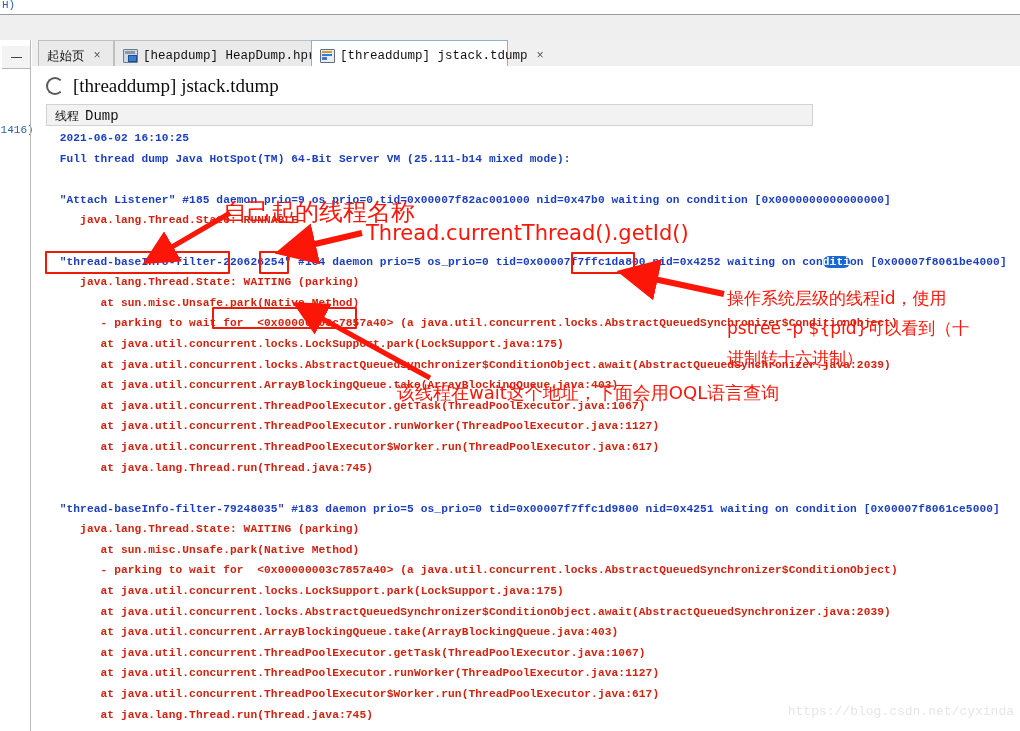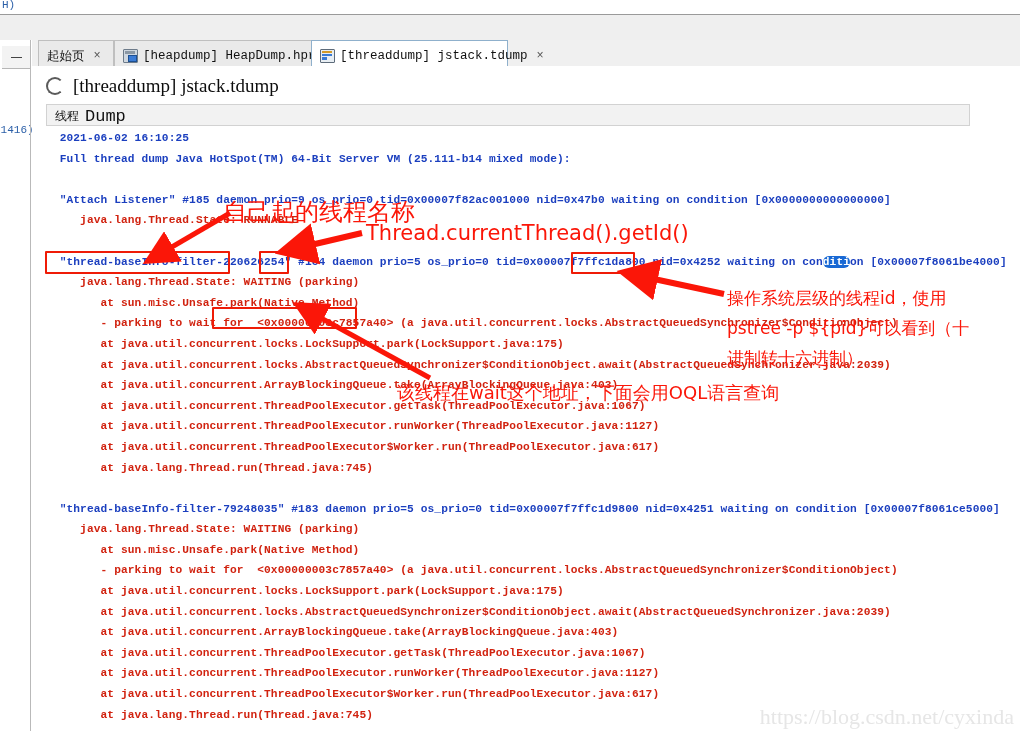--- a/index.html
+++ b/index.html
@@ -94,29 +94,29 @@
   .doc-title{
     position:absolute;left:14px;top:7px;height:26px;
     display:flex;align-items:center;gap:9px;
     font-family:"Liberation Serif", serif;font-size:19px;color:#0c0c0c;
   }
   .spinner-icon{
     width:14px;height:14px;border:2.5px solid #5a5a5a;border-radius:50%;
     border-right-color:transparent;display:inline-block;
   }
   .subtabstrip{
-    position:absolute;left:14px;top:38px;width:924px;height:22px;
+    position:absolute;left:14px;top:38px;width:767px;height:22px;
     background:#f2f2f2;border:1px solid #d2d2d2;box-sizing:border-box;
   }
   .subtab{
     position:absolute;left:8px;top:2px;height:18px;display:flex;align-items:center;gap:6px;
     font-size:12px;color:#111;
   }
   .subtab .cjk{font-family:"DejaVu Sans", sans-serif;}
-  .subtab .mono{font-family:"Liberation Mono", monospace;font-size:17px;}
+  .subtab .mono{font-family:"Liberation Mono", monospace;font-size:14px;}
 
   
   .dump{
     position:absolute;left:14px;top:62px;width:964px;height:600px;
     background:#ffffff;overflow:hidden;font-weight:bold;
   }
   .dump pre{
     margin:0;padding:0;
     font-family:"Liberation Mono", monospace;
     font-size:11.2px;line-height:20.6px;
@@ -132,22 +132,22 @@
   
   .overlay{position:absolute;left:0;top:0;width:1020px;height:731px;pointer-events:none;}
   .anno-text{
     position:absolute;color:#fb1608;font-family:"DejaVu Sans", sans-serif;
     white-space:nowrap;font-weight:400;
   }
   .anno-box{
     position:absolute;border:2.5px solid #ef1b06;box-sizing:border-box;border-radius:1px;
   }
   .watermark{
-    position:absolute;right:6px;top:704px;color:#e6e6e6;font-size:22px;
-    font-family:Liberation Serif, serif;white-space:nowrap;
+    position:absolute;right:6px;top:704px;color:#e6e6e6;font-size:13px;
+    font-family:Liberation Mono, monospace;white-space:nowrap;
   }
 </style>
 </head>
 <body>
 
 <div class="app">
 
   <div class="top-fragment">
     <span>H)</span>
   </div>

